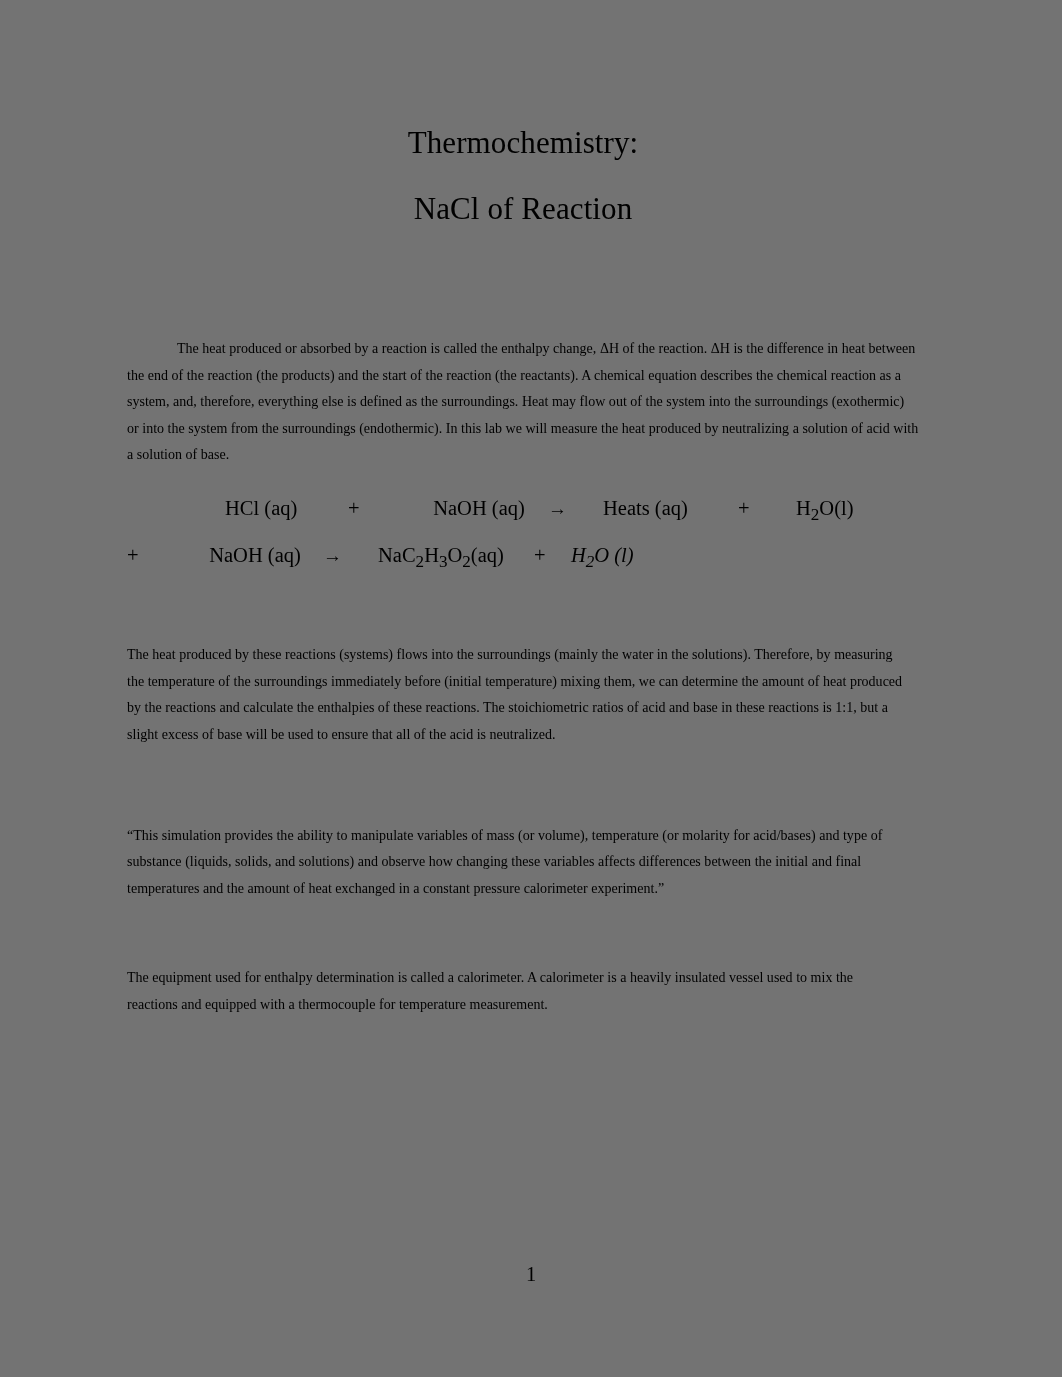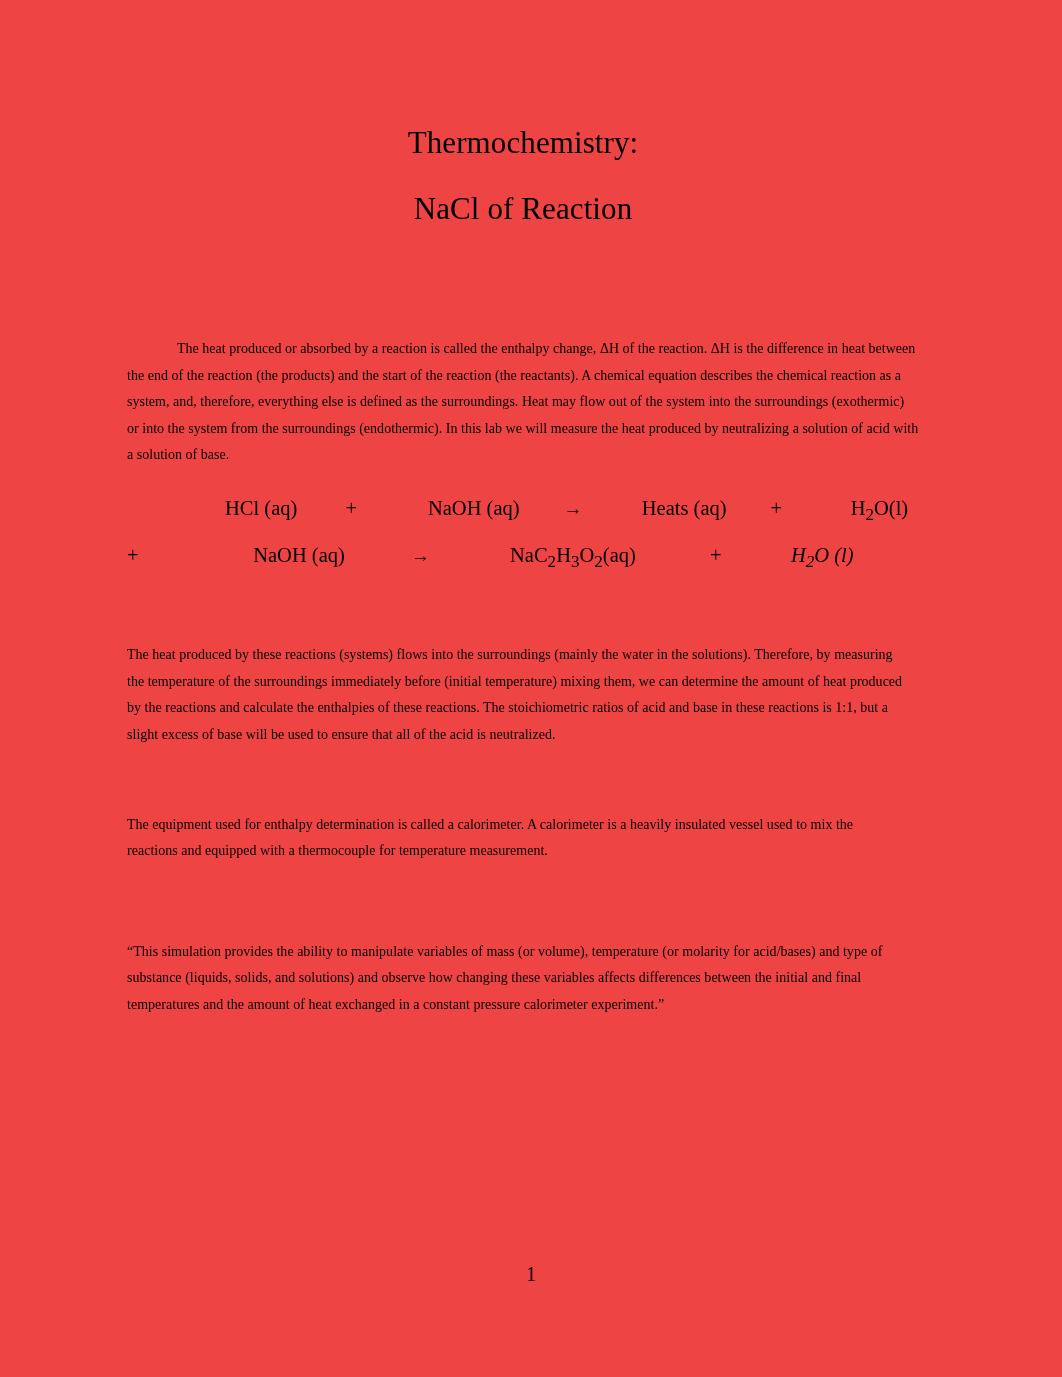--- a/index.html
+++ b/index.html
@@ -11,21 +11,21 @@
   body {
     font-family: "Liberation Serif", "DejaVu Serif", serif;
     color: #000000;
     -webkit-font-smoothing: antialiased;
   }
   .page {
     position: relative;
     width: 1062px;
     height: 1377px;
     margin: 0 auto;
-    background: #ef4444;
+    background: #737373;
     overflow: hidden;
     box-sizing: border-box;
   }
   .content {
     position: absolute;
     left: 127px;
     top: 0;
     width: 792px;
   }
 
@@ -62,21 +62,20 @@
   
   .equations {
     margin-top: 19px;
     font-size: 20.5px;
     line-height: 41px;
   }
   .eq-row {
     display: flex;
     align-items: baseline;
     white-space: nowrap;
-    gap: 44px;
   }
   .eq-row .c-reactant1 { width: 123px; padding-left: 98px; }
   .eq-row .c-plus1     { width: 62px;  }
   .eq-row .c-reactant2 { width: 138px; text-align: center; }
   .eq-row .c-arrow     { width: 55px;  }
   .eq-row .c-product1  { width: 135px; }
   .eq-row .c-plus2     { width: 58px;  }
   .eq-row .c-product2  { width: 110px; }
 
   .eq-row.second .c-reactant1 { padding-left: 98px; width: 125px; }
@@ -130,23 +129,23 @@
         <span class="eq-cell c-reactant2">NaOH (aq)</span>
         <span class="eq-cell c-arrow arrow">→</span>
         <span class="eq-cell c-product1"><span>NaC</span><sub>2</sub><span>H</span><sub>3</sub><span>O</span><sub>2</sub><span>(aq)</span></span>
         <span class="eq-cell c-plus2">+</span>
         <span class="eq-cell c-product2"><span>H</span><sub>2</sub><span>O (l)</span></span>
       </div>
     </div>
 
     <p class="para p2">The heat produced by these reactions (systems) flows into the surroundings (mainly the water in the solutions). Therefore, by measuring the temperature of the surroundings immediately before (initial temperature) mixing them, we can determine the amount of heat produced by the reactions and calculate the enthalpies of these reactions. The stoichiometric ratios of acid and base in these reactions is 1:1, but a slight excess of base will be used to ensure that all of the acid is neutralized.</p>
 
+    <p class="para p4">“This simulation provides the ability to manipulate variables of mass (or volume), temperature (or molarity for acid/bases) and type of substance (liquids, solids, and solutions) and observe how changing these variables affects differences between the initial and final temperatures and the amount of heat exchanged in a constant pressure calorimeter experiment.”</p>
+
     <p class="para p3">The equipment used for enthalpy determination is called a calorimeter. A calorimeter is a heavily insulated vessel used to mix the reactions and equipped with a thermocouple for temperature measurement.</p>
-
-    <p class="para p4">“This simulation provides the ability to manipulate variables of mass (or volume), temperature (or molarity for acid/bases) and type of substance (liquids, solids, and solutions) and observe how changing these variables affects differences between the initial and final temperatures and the amount of heat exchanged in a constant pressure calorimeter experiment.”</p>
 
   </div>
 
   <div class="footer">
     <span>1</span>
   </div>
 
 </div>
 
 </body></html>

